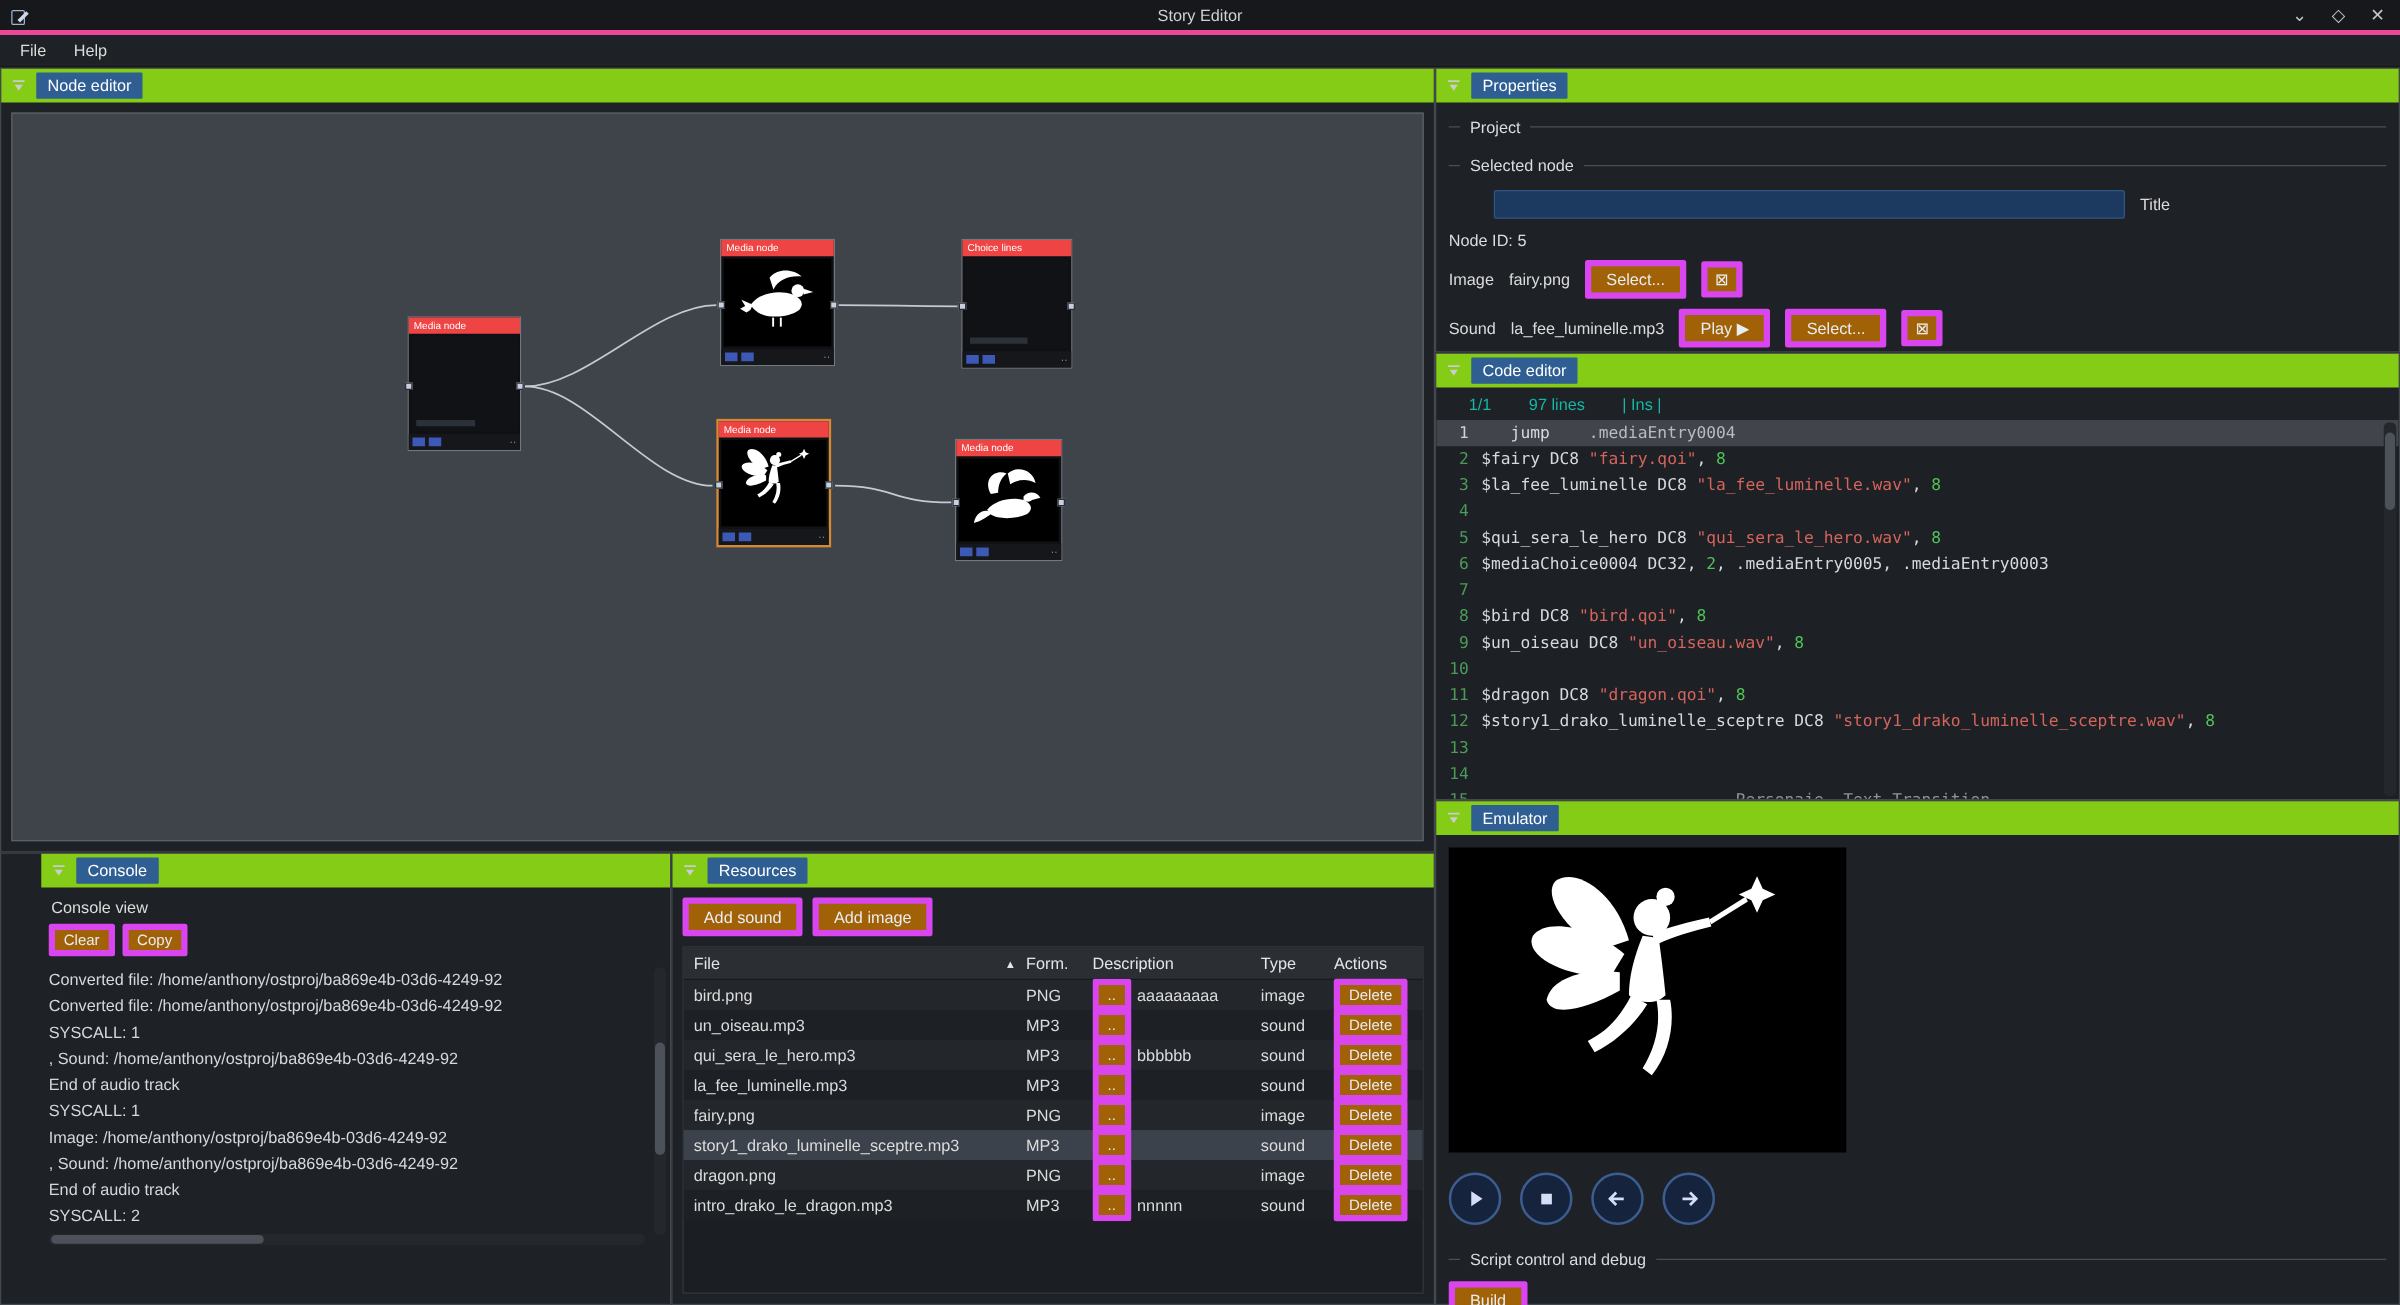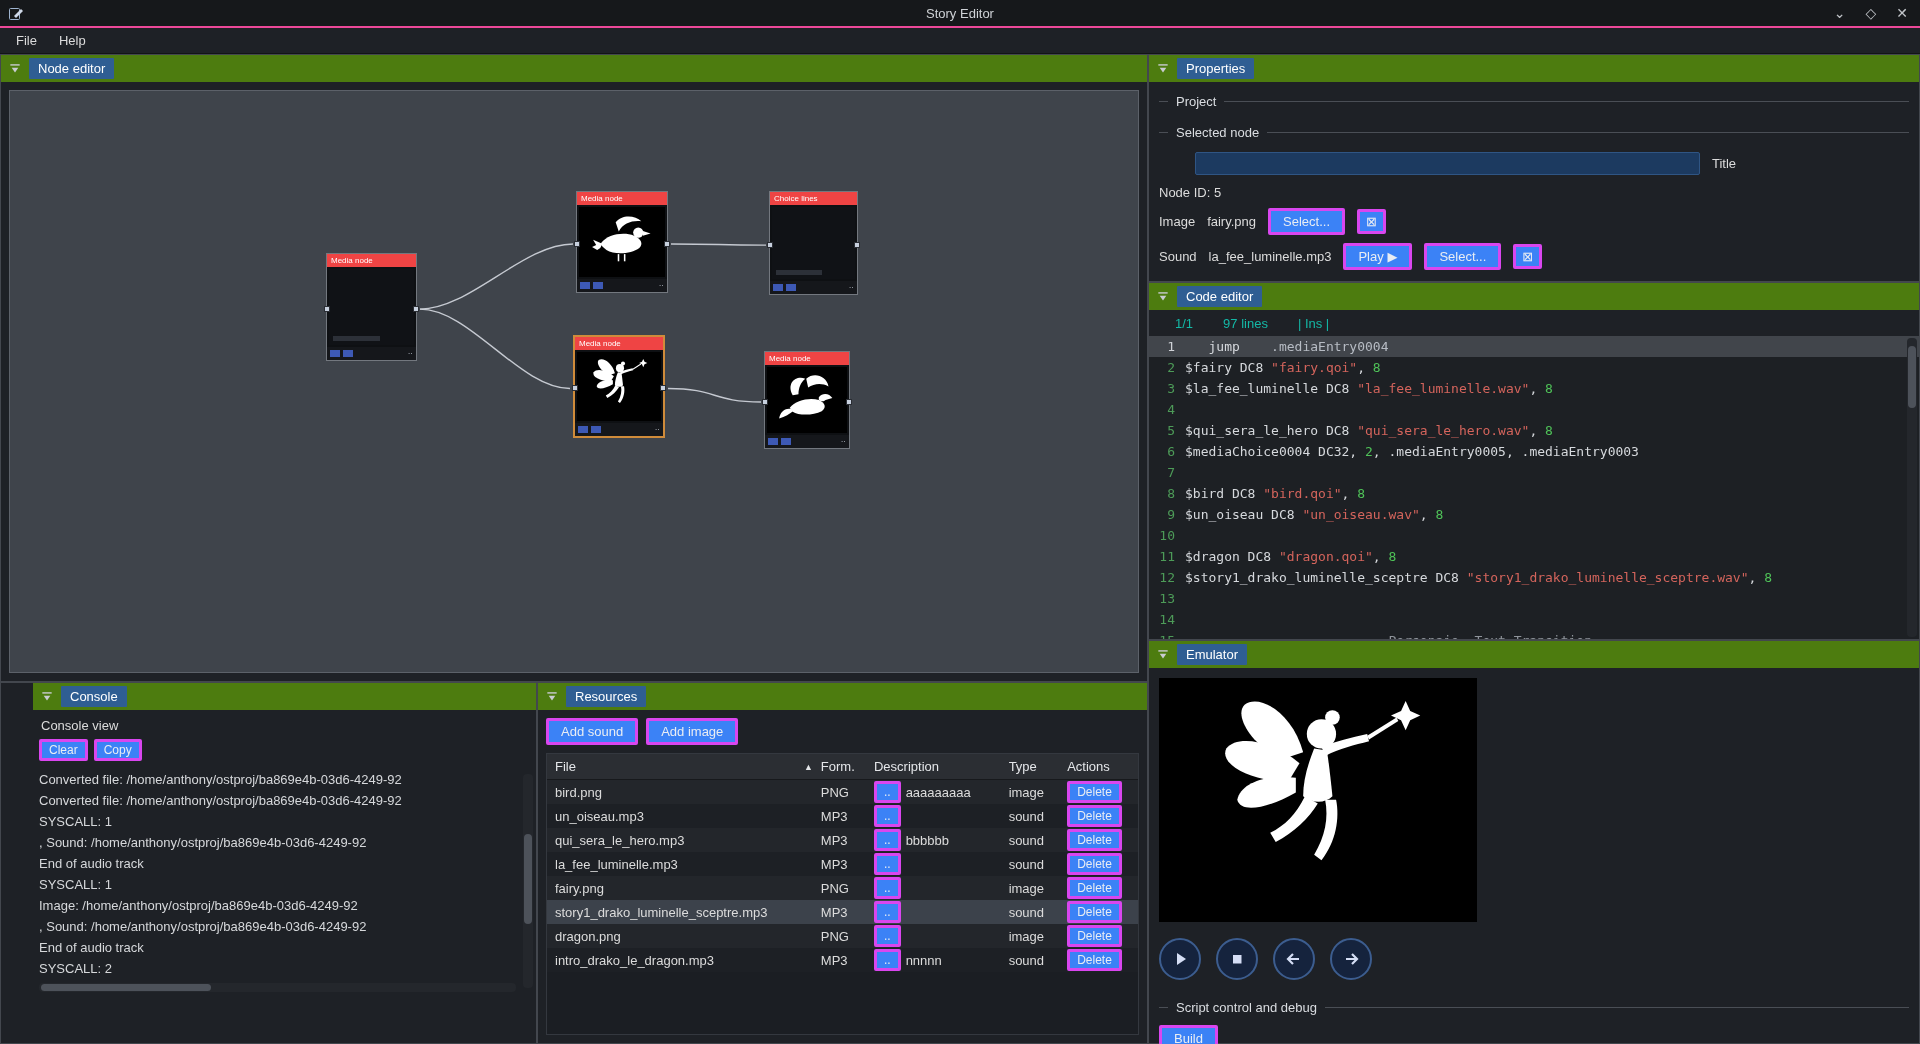--- a/index.html
+++ b/index.html
@@ -4,41 +4,41 @@
 <style>
   * { box-sizing: border-box; margin: 0; padding: 0; }
   html,body { width:1920px; height:1044px; overflow:hidden; }
   body {
     background:#1e2126; color:#dcdcdc;
     font-family:"Liberation Sans", sans-serif; font-size:13px;
     display:flex; flex-direction:column;
   }
   
   .titlebar { height:28px; flex:none; background:#16181b; position:relative;
-    display:flex; align-items:center; justify-content:center; border-bottom:2px solid #ec4899; }
+    display:flex; align-items:center; justify-content:center; border-bottom:4px solid #ec4899; }
   .app-icon { position:absolute; left:8px; top:6px; width:16px; height:16px; }
   .tb-title { color:#cfd2d6; font-size:13px; }
   .tb-controls { position:absolute; right:12px; top:0; height:100%; display:flex; gap:20px; align-items:center; color:#c2c5ca; font-size:14px; }
   .tb-btn { cursor:default; line-height:1; }
   
   .menubar { height:26px; flex:none; background:#1e2126; display:flex; align-items:center; padding-left:6px; gap:2px; border-bottom:1px solid #121416; }
   .menu-item { padding:3px 10px; border-radius:2px; }
   
   .main { flex:1; display:flex; background:#0d0e10; min-height:0; }
   .col-left { width:1148px; flex:none; display:flex; flex-direction:column; min-height:0; }
   .col-right { flex:1; display:flex; flex-direction:column; min-height:0; }
   .bottom-row { flex:1; display:flex; min-height:0; }
   .panel { background:#1e2126; border:1px solid #43474e; display:flex; flex-direction:column; min-height:0; min-width:0; }
   .p-node-editor { height:628px; flex:none; }
   .p-console { width:537px; flex:none;padding-left:32px; }
   .p-resources { flex:1; }
   .p-properties { height:228px; flex:none; }
   .p-code { height:358px; flex:none; }
   .p-emulator { flex:1; }
-  .panel-header { height:27px; flex:none; background:#4d7c0f; display:flex; align-items:center; gap:7px; padding:0 7px; }
+  .panel-header { height:27px; flex:none; background:#84cc16; display:flex; align-items:center; gap:7px; padding:0 7px; }
   .collapse { width:14px; height:14px; display:inline-flex; }
   .chip { background:#2f5e93; color:#ffffff; padding:4px 9px; line-height:1; border-radius:1px; font-size:13px; }
   .panel-body { flex:1; min-height:0; position:relative; }
   
   .ne-body { padding:8px; }
   .canvas { position:relative; width:100%; height:100%; background:#3f444b; border:1px solid #5c6169; overflow:hidden; }
   #edges { position:absolute; left:0; top:0; width:100%; height:100%; }
   #edges path { stroke:#ccd1d8; stroke-width:1.4; fill:none; opacity:.95; }
   .node { position:absolute; background:#0e1013; border:1px solid #73787f; display:flex; flex-direction:column; }
   .node.selected { border:2px solid #cf8b3a; }
@@ -46,21 +46,21 @@
   .node-body { flex:1; margin:2px; position:relative; background:#101216; min-height:0; }
   .node-body.has-img { background:#000; display:flex; align-items:center; justify-content:center; overflow:hidden; }
   .node-body.has-img svg { width:88%; height:88%; }
   .mini-bar { position:absolute; left:4px; bottom:4px; width:55%; height:5px; background:#2c3038; }
   .node-footer { flex:none; height:13px; display:flex; align-items:center; padding:0 3px; background:#15171b; }
   .mini-chip { width:10px; height:7px; background:#3d59b5; display:inline-block; margin-right:3px; }
   .mini-ellipsis { margin-left:auto; color:#aeb4bd; font-size:8px; line-height:1; }
   .port { position:absolute; width:6px; height:6px; background:#c7d0de; border:1px solid #2a2d33; top:calc(52% - 3px); }
   .port.left { left:-3px; } .port.right { right:-3px; }
   
-  .btn { background:#3b82f6; color:#e9edf3; border:3px solid #d946ef; border-radius:2px;
+  .btn { background:#a16207; color:#e9edf3; border:5px solid #d946ef; border-radius:2px;
     font-family:"Liberation Sans", sans-serif; font-size:13px; padding:3px 12px; cursor:default; }
   .btn.tiny { padding:1px 7px; font-size:12px; }
   .btn.sq { padding:2px 6px; }
   
   .console-body { padding:8px 6px 6px 6px; display:flex; flex-direction:column; }
   .console-label { margin:0 0 6px 2px; }
   .btn-row { display:flex; gap:6px; margin-bottom:8px; }
   .log { height:214px; overflow:hidden; margin-right:14px; white-space:nowrap; }
   .log-line { line-height:21px; color:#d6d8db; }
   .hscroll { height:9px; margin-right:14px; background:#24272c; border-radius:4px; position:relative; }

